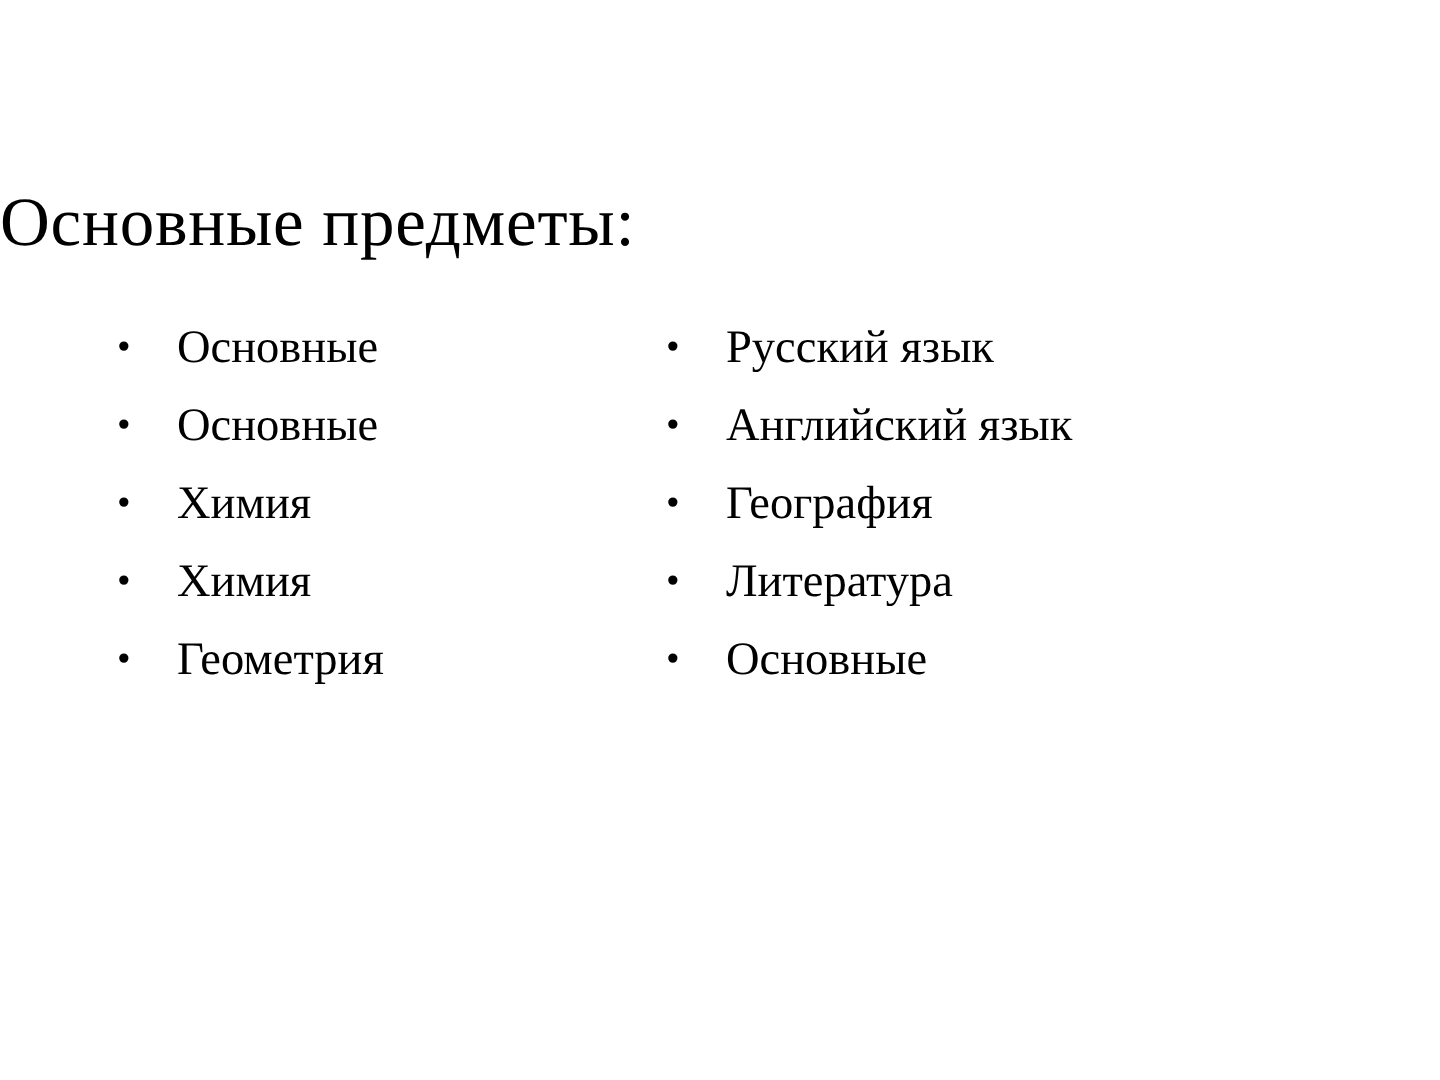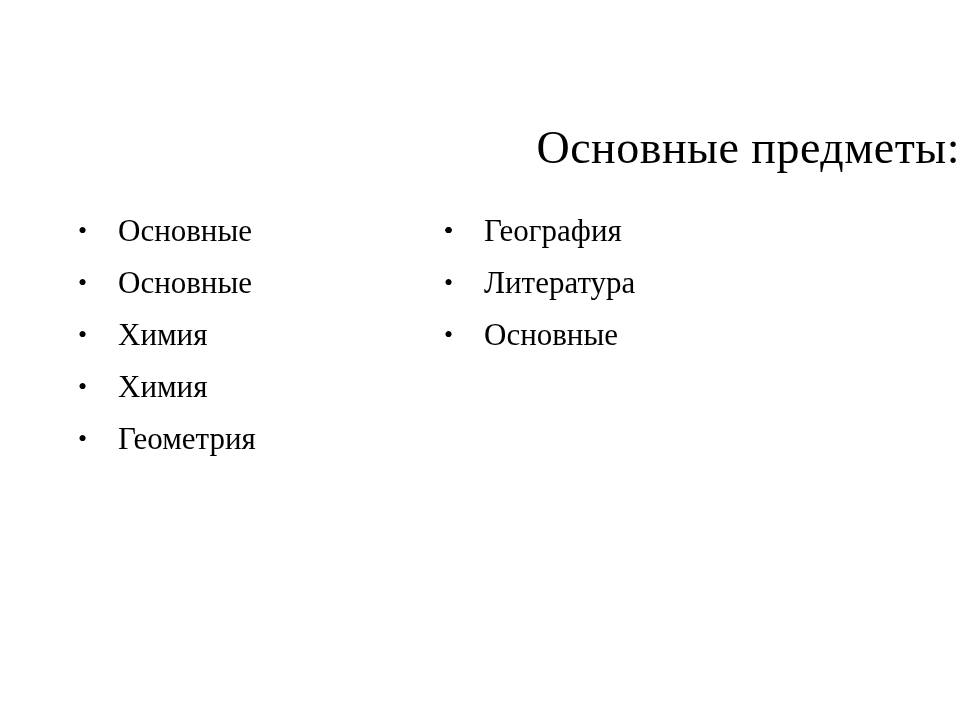--- a/index.html
+++ b/index.html
@@ -18,21 +18,21 @@
     position: relative;
     width: 960px;
     height: 720px;
     box-sizing: border-box;
   }
   .slide-title {
     position: absolute;
     top: 92px;
     left: 0;
     width: 960px;
-    text-align: right;
+    text-align: left;
     font-size: 46px;
     line-height: 1.1;
     font-weight: normal;
     letter-spacing: 0.5px;
     white-space: nowrap;
   }
   .columns {
     position: absolute;
     top: 205px;
     left: 0;
@@ -103,23 +103,25 @@
           <span class="bullet-dot">•</span>
           <span>Геометрия</span>
         </li>
       </ul>
     </div>
 
     <div class="column column-right">
       <ul class="bullets">
         <li>
           <span class="bullet-dot">•</span>
+          <span>Русский язык</span>
         </li>
         <li>
           <span class="bullet-dot">•</span>
+          <span>Английский язык</span>
         </li>
         <li>
           <span class="bullet-dot">•</span>
           <span>География</span>
         </li>
         <li>
           <span class="bullet-dot">•</span>
           <span>Литература</span>
         </li>
         <li>

